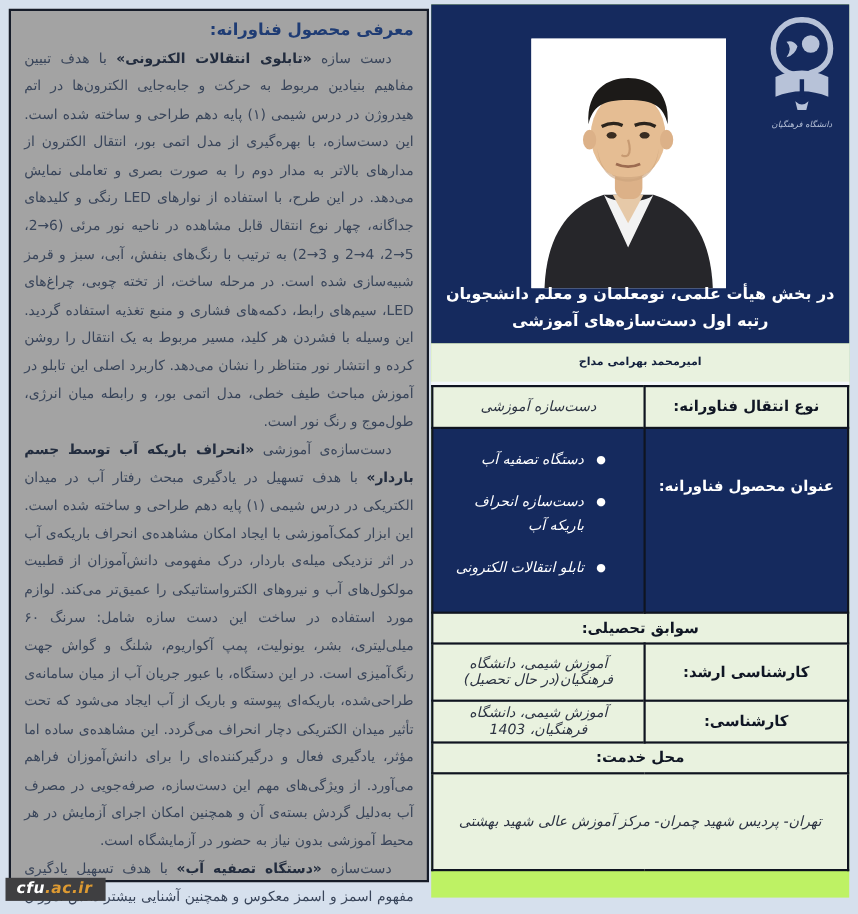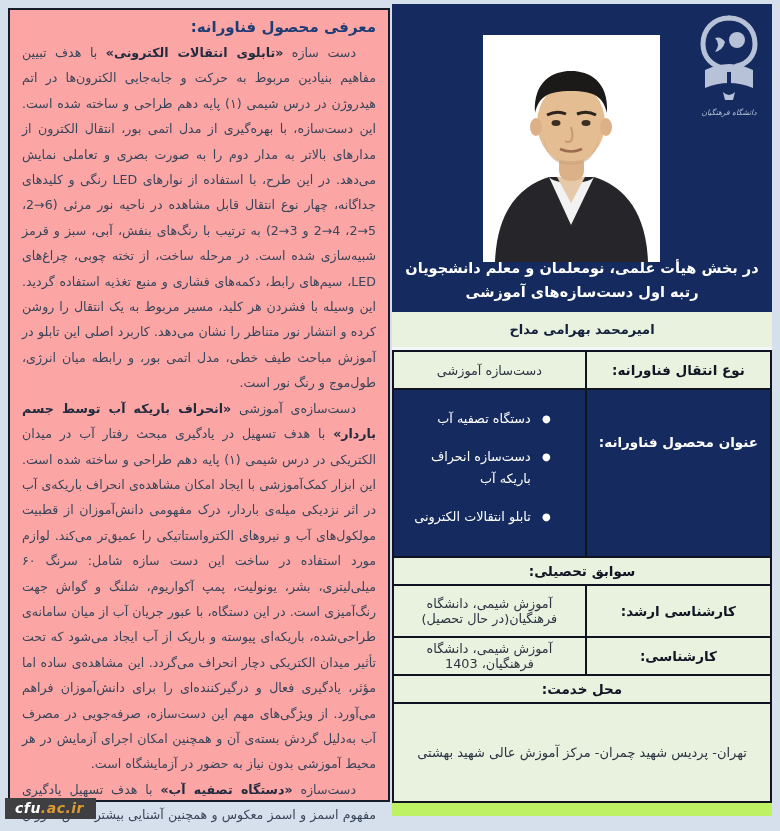--- a/index.html
+++ b/index.html
@@ -7,21 +7,21 @@
     width:780px;height:831px;
     background:#d6e0ed;
     font-family:"DejaVu Sans",sans-serif;
     position:relative;
     overflow:hidden;
   }
   
   .intro-panel{
     position:absolute;left:8px;top:8px;width:382px;height:794px;
     box-sizing:border-box;
-    background:#fca5a5;
+    background:#a3a3a3;
     border:2px solid #161c29;
     padding:6px 12px 10px 12px;
     direction:rtl;
   }
   .intro-title{
     color:#1f3c74;font-weight:bold;font-size:15px;
     margin:2px 0 4px 0;text-align:right;
   }
   .para{
     font-size:12.6px;line-height:25.4px;color:#39455a;
@@ -59,46 +59,46 @@
   }
   .award{
     position:absolute;left:0;right:0;bottom:8px;text-align:center;
   }
   .award-line{color:#ffffff;font-weight:bold;font-size:14.5px;line-height:24px;}
   
   .name-row{
     background:#e9f2df;text-align:center;padding:7px 0 6px 0;
     border-bottom:3px solid #f3f7fa;
   }
-  .person-name{color:#13203c;font-weight:bold;font-size:13px;line-height:22px;}
+  .person-name{color:#13203c;font-weight:bold;font-size:10px;line-height:22px;}
   .person-subtitle{color:#2c3342;font-size:11.5px;line-height:19px;}
   
   table.info{
     width:100%;border-collapse:collapse;direction:rtl;table-layout:fixed;
   }
   table.info td{
     border:2px solid #0f1420;padding:3px 6px;box-sizing:border-box;
   }
   td.lbl{
     width:49%;background:#e9f2df;font-weight:bold;text-align:center;
     color:#101624;font-size:13.5px;
   }
   td.val{
-    background:#e9f2df;text-align:center;color:#2c3342;font-size:12.8px;
+    background:#e9f2df;text-align:center;color:#2c3342;font-size:12.8px;font-style:italic;
   }
   tr.row-type td{height:38px;}
   tr.row-title td{height:168px;background:#152a5e;color:#ffffff;vertical-align:middle;}
   tr.row-title td.lbl{color:#ffffff;vertical-align:top;padding-top:44px;}
   td.section-hdr{
     background:#e9f2df;font-weight:bold;text-align:center;color:#101624;
     font-size:13.5px;height:28px;
   }
   tr.row-masters td{height:52px;}
   tr.row-bachelors td{height:30px;}
-  tr.row-workplace td{height:99px;font-size:13px;}
+  tr.row-workplace td{height:88px;font-size:13px;}
   ul.bullets{
     list-style:none;margin:0;padding:6px 28px 0 10px;text-align:right;
   }
   ul.bullets li{
     position:relative;color:#ffffff;font-size:12.8px;line-height:22px;
     margin-bottom:16px;padding-right:20px;
   }
   ul.bullets li::before{
     content:"●";position:absolute;right:0;top:0;font-size:10px;color:#ffffff;
   }

